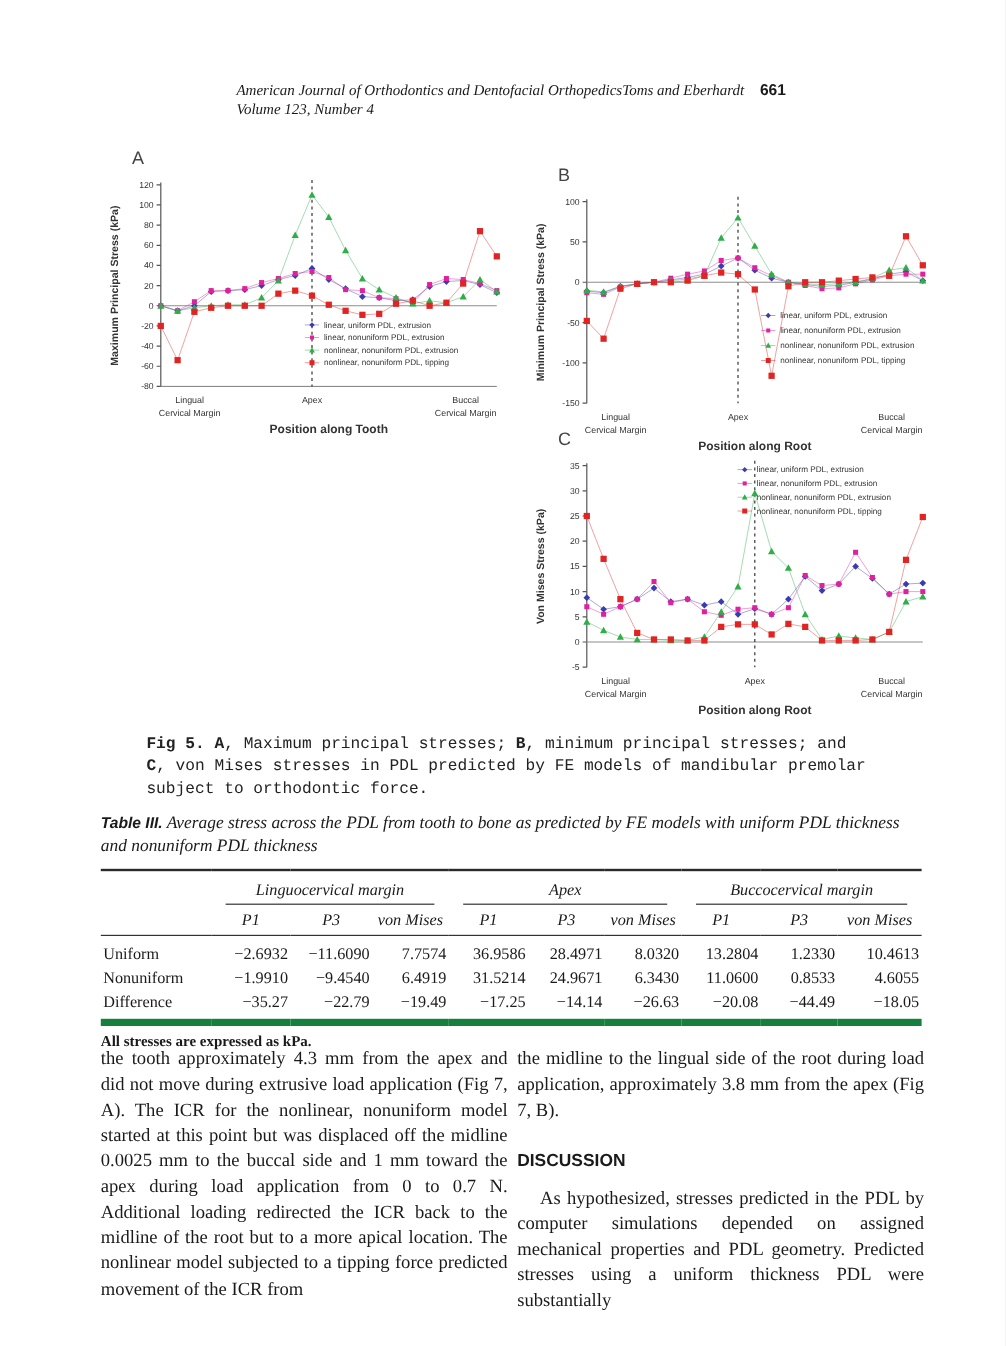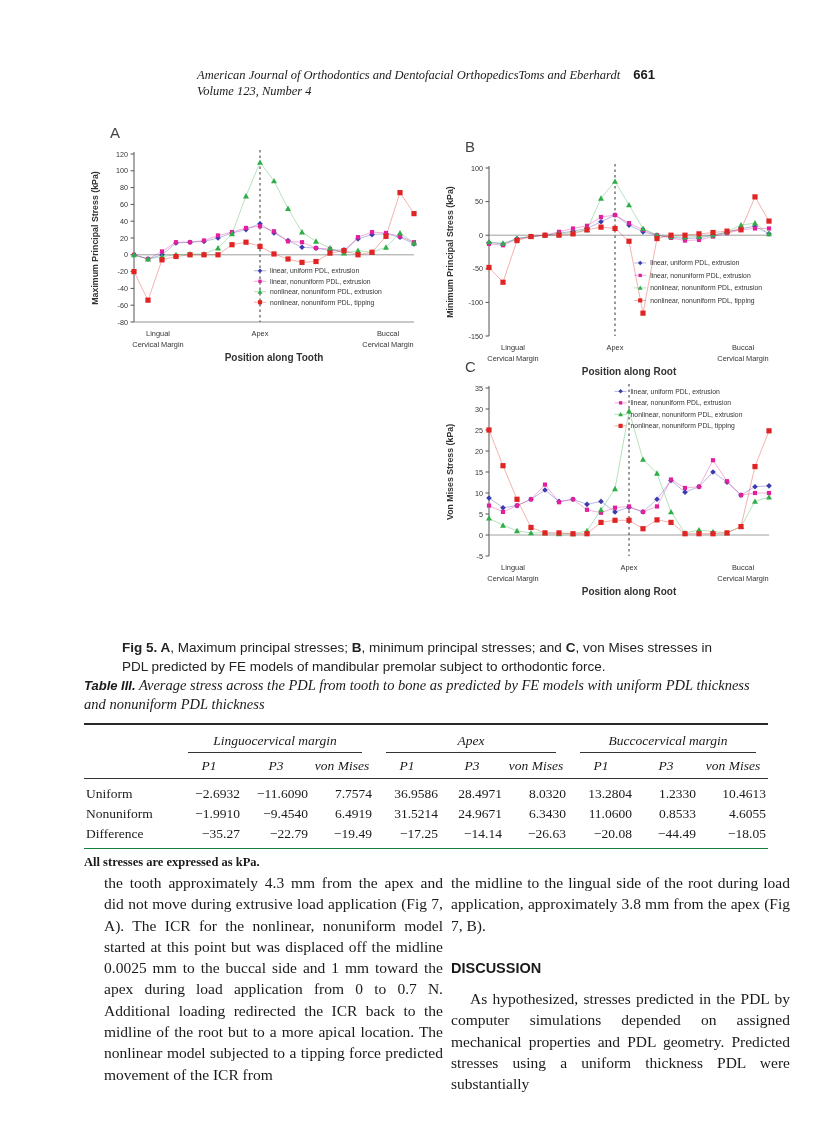--- a/index.html
+++ b/index.html
@@ -20,45 +20,45 @@
   .chart { position:absolute; }
   .chart-letter { position:absolute; left:22px; top:0; font-family:"Liberation Sans", sans-serif; font-size:15px; color:#444; }
   .chart svg { position:absolute; left:0; top:18px; }
   .chart svg text { font-family:"Liberation Sans", sans-serif; fill:#333; }
   #chart-A { left:88px;  top:124px; width:336px; height:260px; }
   #chart-B { left:443px; top:138px; width:336px; height:260px; }
   #chart-C { left:443px; top:358px; width:336px; height:260px; }
 
   
   .fig-caption {
-    position:absolute; left:122px; top:638px; width:600px;
-    font-family:Liberation Sans, sans-serif; font-size:13.5px; line-height:19px; color:#222;
+    position:absolute; left:122px; top:611px; width:600px;
+    font-family:Liberation Mono, monospace; font-size:13.5px; line-height:19px; color:#222;
     text-align:left;
   }
   .fig-caption .b { font-weight:bold; }
 
   
   .tbl-section { position:absolute; left:84px; top:676px; width:684px; }
   .tbl-title { font-size:14.5px; line-height:19px; margin-bottom:9px;font-style:italic; }
   .tbl-title .tt-label { font-family:"Liberation Sans", sans-serif; font-weight:bold; font-size:13px; }
   table.stress { width:100%; border-collapse:collapse; border-top:2px solid #2a2a2a; font-size:13.5px; }
   table.stress th, table.stress td { font-weight:normal; padding:1px 2px; }
   tr.group-row th { padding-top:8px; }
   .grp-inner { font-style:italic; text-align:center; border-bottom:1px solid #333; padding-bottom:3px; margin:0 10px; }
   tr.col-row th { font-style:italic; text-align:center; padding-top:4px; padding-bottom:4px; border-bottom:1px solid #333; }
   tr.col-row th.lbl { border-bottom:1px solid #333; }
   tbody tr:first-child td { padding-top:6px; }
   tbody td { text-align:right; line-height:18px; }
   tbody td.lbl { text-align:left; }
-  tbody tr:last-child td { padding-bottom:5px; border-bottom:1px solid #15803d; }
+  tbody tr:last-child td { padding-bottom:5px; border-bottom:6px solid #15803d; }
   td.gstart, th.gstart { padding-left:14px; }
   .tbl-footnote { font-size:12.5px; margin-top:6px;font-weight:bold; }
 
   
-  .col { position:absolute; width:339px; top:872px; font-size:15.5px; line-height:21.3px; text-align:justify;margin-left:20px; }
+  .col { position:absolute; width:339px; top:872px; font-size:15.5px; line-height:21.3px; text-align:justify; }
   .col-left  { left:84px; }
   .col-right { left:431px; }
   .disc-head { font-family:"Liberation Sans", sans-serif; font-weight:bold; font-size:14.5px; margin-top:22px; margin-bottom:9px; text-align:left; }
   .indent { text-indent:19px; }
 </style>
 </head>
 <body>
 
 <div class="page">
 

